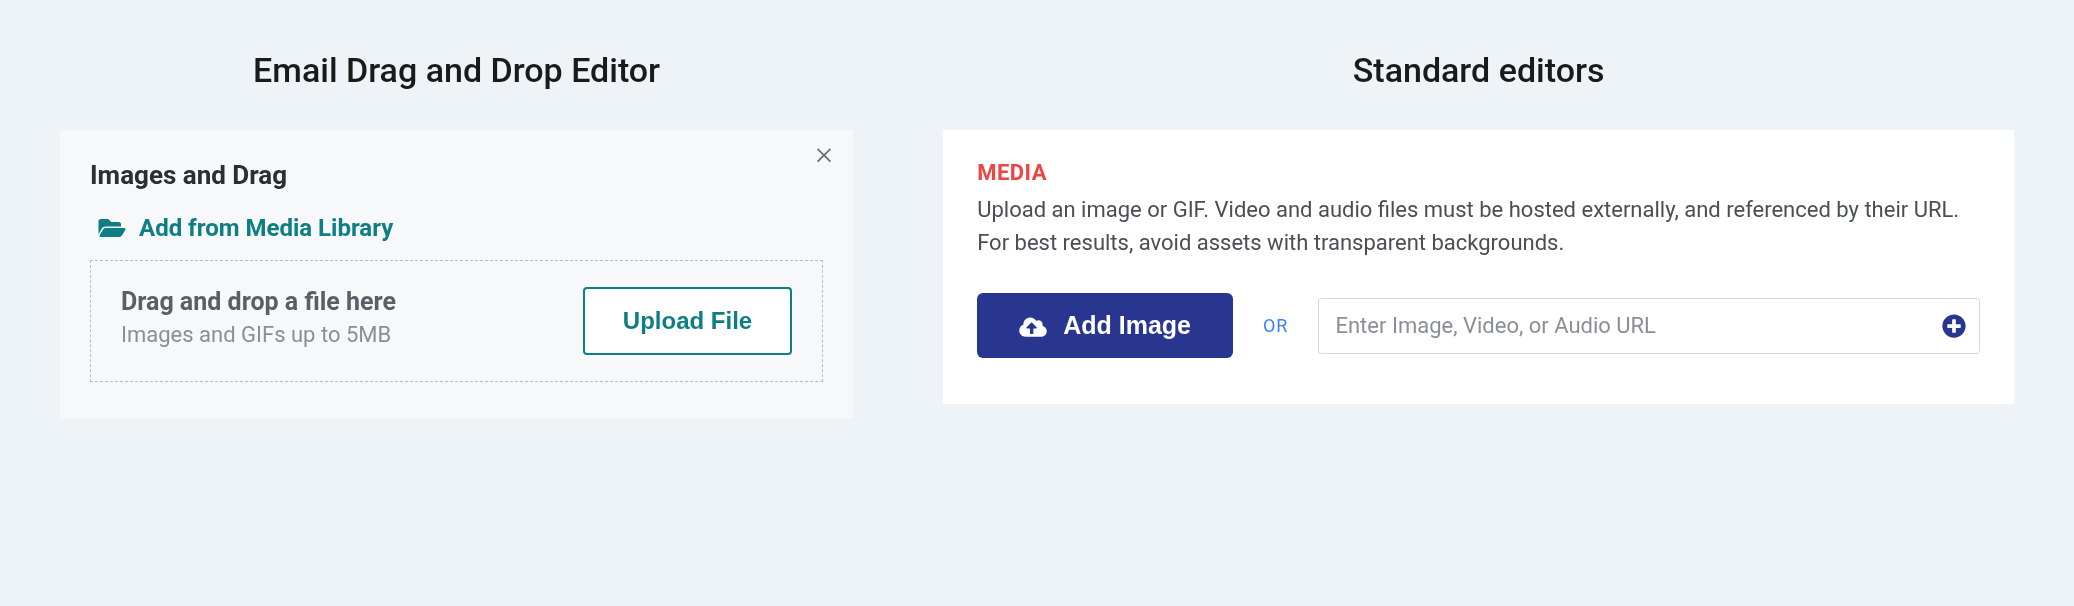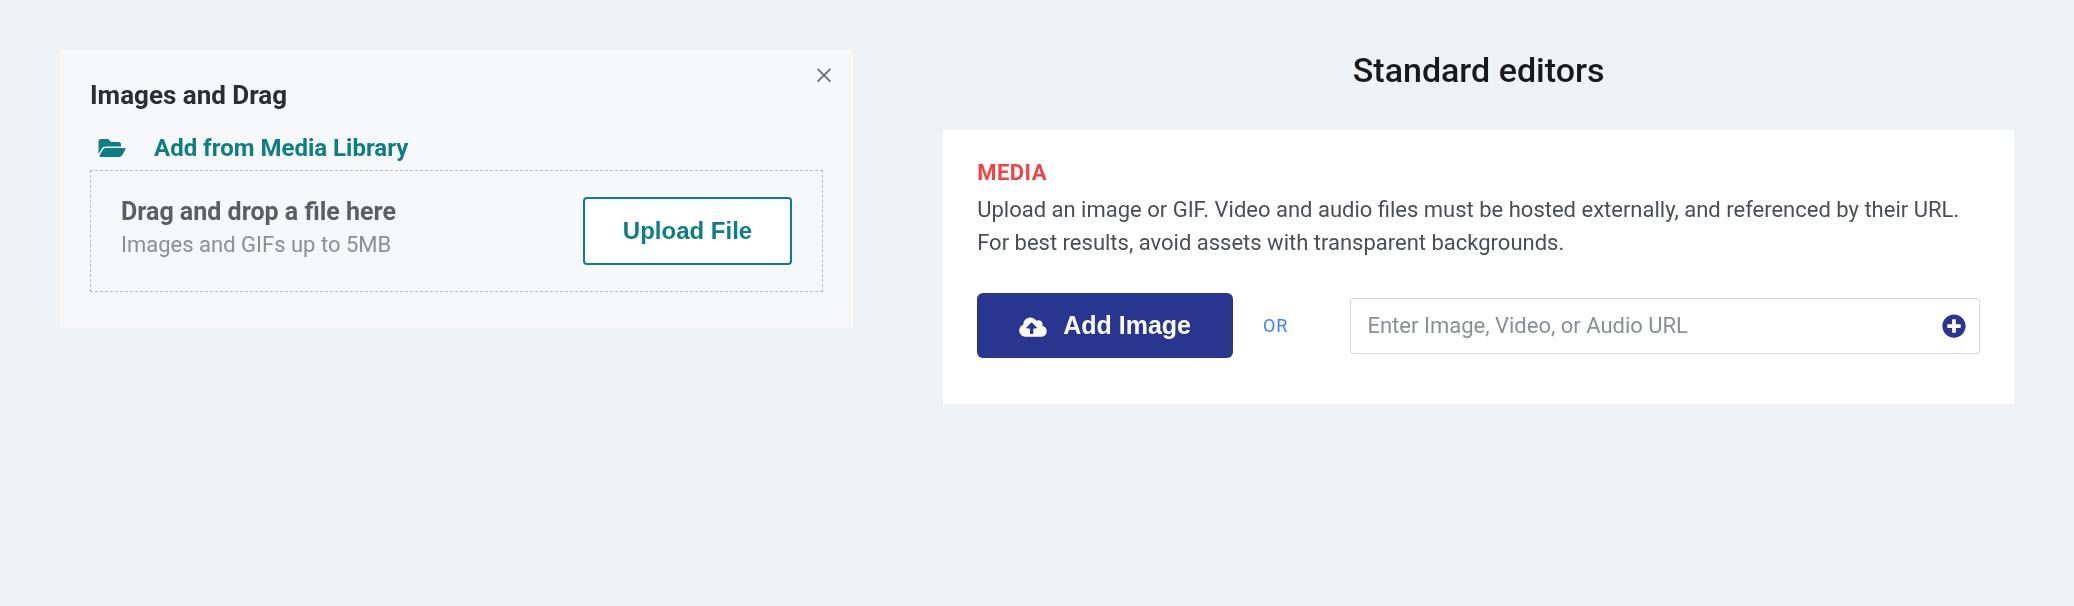--- a/index.html
+++ b/index.html
@@ -47,25 +47,25 @@
     }
     .panel-subtitle {
       font-size: 26px;
       font-weight: 700;
       color: #2b2e33;
       margin-bottom: 24px;
     }
     .media-link {
       display: flex;
       align-items: center;
-      gap: 28px;
+      gap: 13px;
       color: #0d7e83;
       font-weight: 700;
       font-size: 24px;
-      margin-bottom: 8px;
+      margin-bottom: 18px;
       cursor: pointer;
       padding-left: 8px;
     }
     .folder-icon {
       width: 28px;
       height: 24px;
       display: inline-block;
     }
     .dropzone {
       border: 1.5px dashed #b8bdc4;
@@ -138,21 +138,20 @@
     .or-text {
       font-size: 18px;
       color: #3b82f6;
       letter-spacing: 1px;
     }
     .url-wrap {
       flex: 1;
       position: relative;
       display: flex;
       align-items: flex-start;
-      margin-left: 32px;
     }
     .url-input {
       width: 100%;
       border: 1px solid #d6d8dc;
       padding: 14px 48px 14px 16px;
       font-size: 22px;
       color: #333;
       border-radius: 3px;
       resize: none;
       height: 56px;
@@ -168,20 +167,21 @@
       transform: translateY(-50%);
       width: 24px;
       height: 24px;
       cursor: pointer;
     }
   </style>
 </head>
 <body>
 
 <div class="col">
+  <div class="section-title">Email Drag and Drop Editor</div>
   <div class="panel-left">
     <span class="close-btn">
       <svg viewBox="0 0 24 24" width="22" height="22" fill="#6b6f76">
           <path d="M18.3 5.71L12 12.01l-6.3-6.3-1.41 1.41 6.3 6.3-6.3 6.3 1.41 1.41 6.3-6.3 6.3 6.3 1.41-1.41-6.3-6.3 6.3-6.3z"></path>
         </svg>
     </span>
     <div class="panel-subtitle">Images and Drag</div>
     <div class="media-link">
       <span class="folder-icon">
         <svg viewBox="0 0 576 512" width="28" height="24" fill="#0d7e83">

